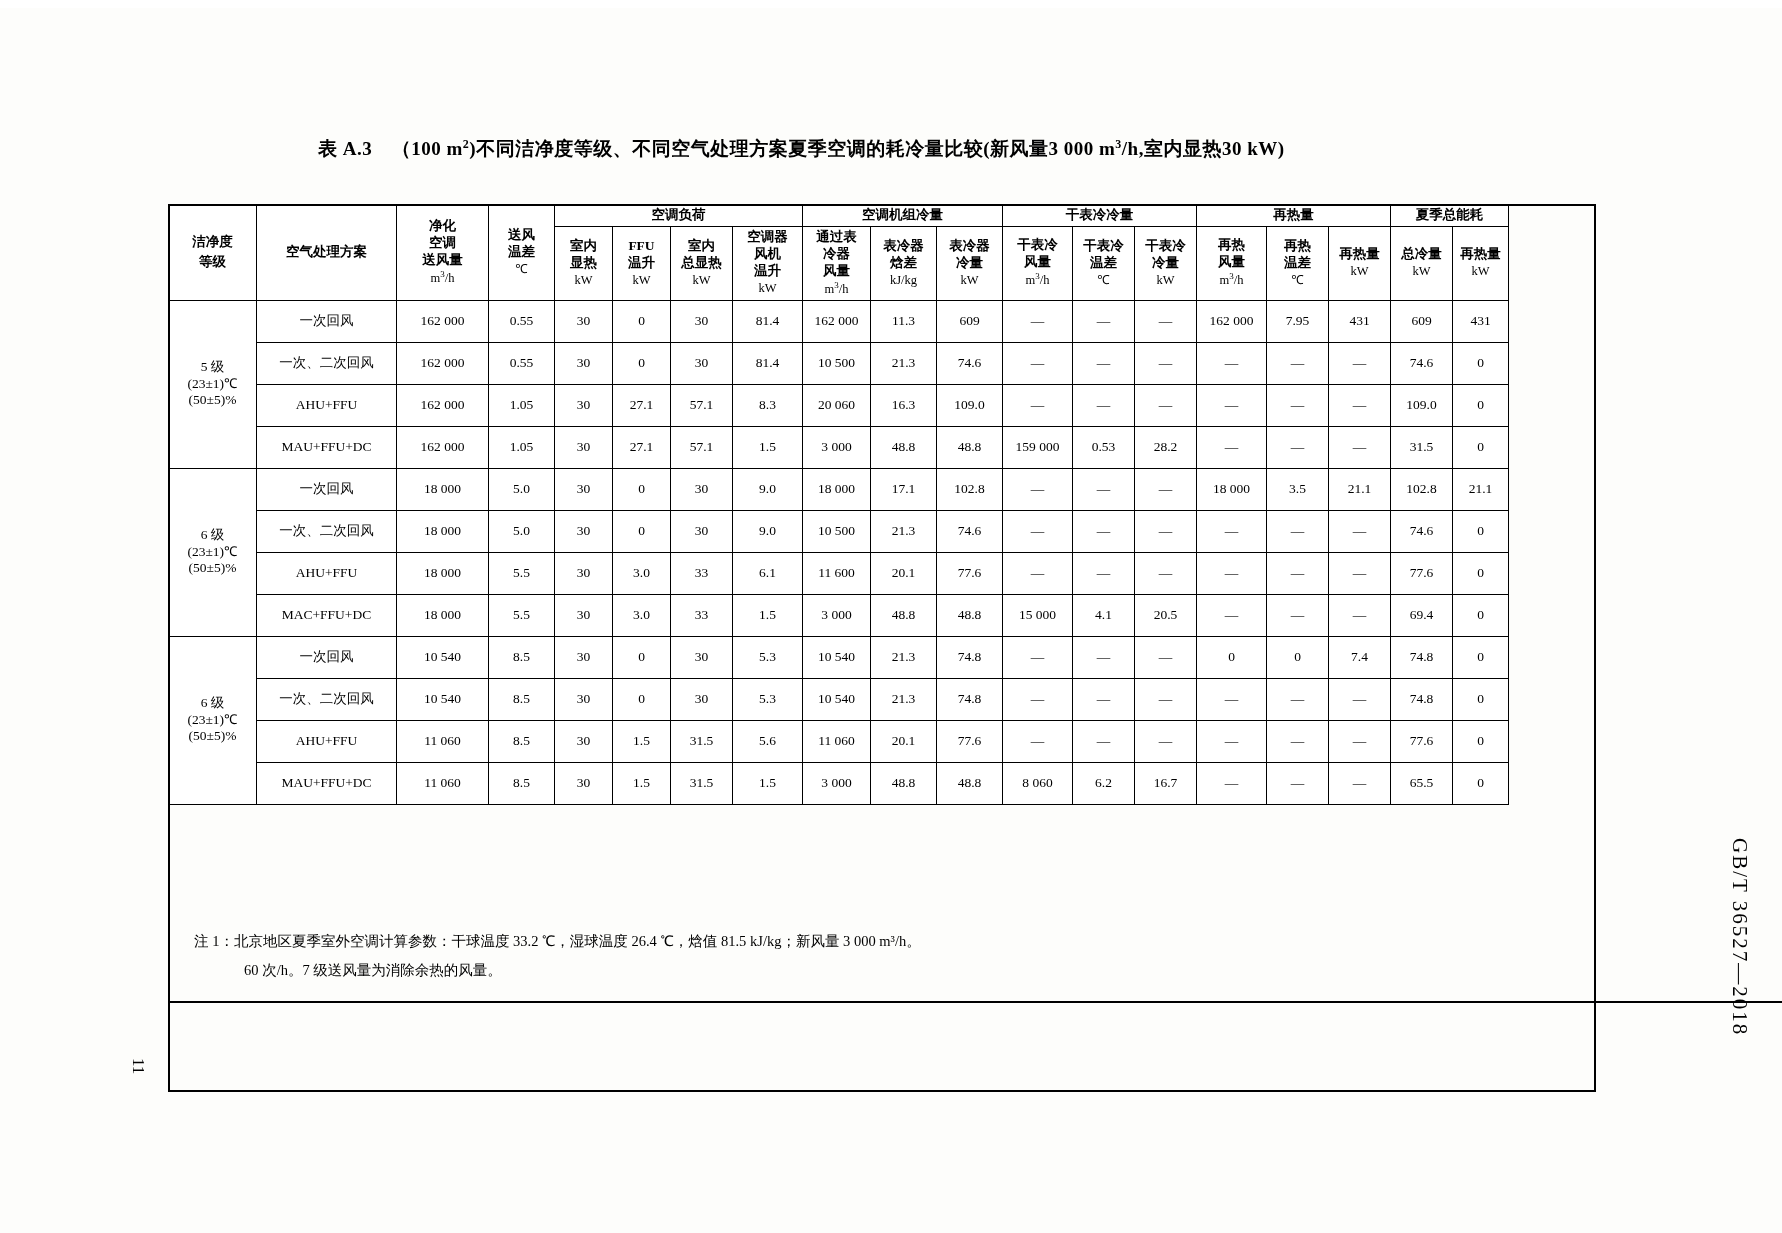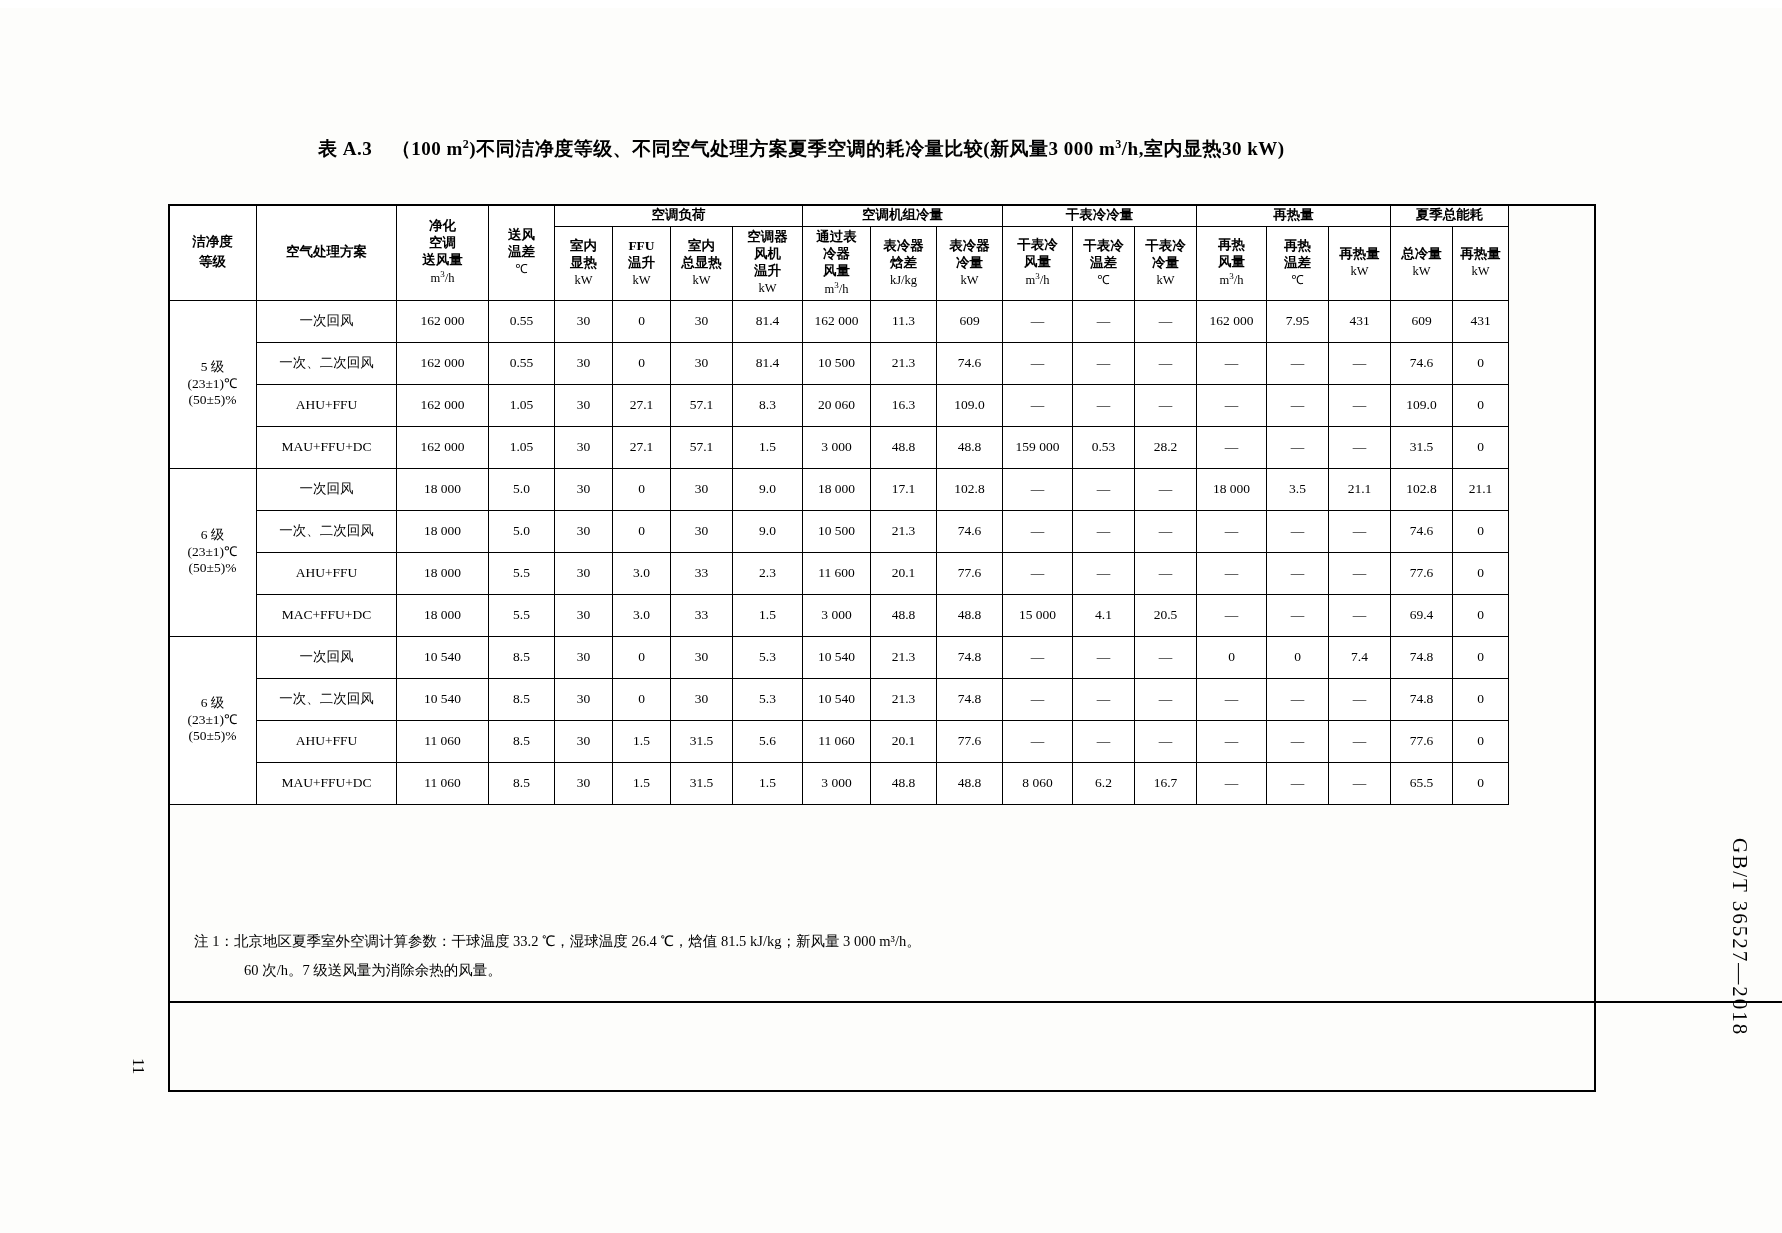--- a/index.html
+++ b/index.html
@@ -288,21 +288,21 @@
         <td class="num">74.6</td>
         <td class="num">0</td>
       </tr>
       <tr style="height:42px">
         <td class="scheme">AHU+FFU</td>
         <td class="num">18 000</td>
         <td class="num">5.5</td>
         <td class="num">30</td>
         <td class="num">3.0</td>
         <td class="num">33</td>
-        <td class="num">2.3</td>
+        <td class="num">6.1</td>
         <td class="num">11 600</td>
         <td class="num">20.1</td>
         <td class="num">77.6</td>
         <td class="num">—</td>
         <td class="num">—</td>
         <td class="num">—</td>
         <td class="num">—</td>
         <td class="num">—</td>
         <td class="num">—</td>
         <td class="num">77.6</td>

